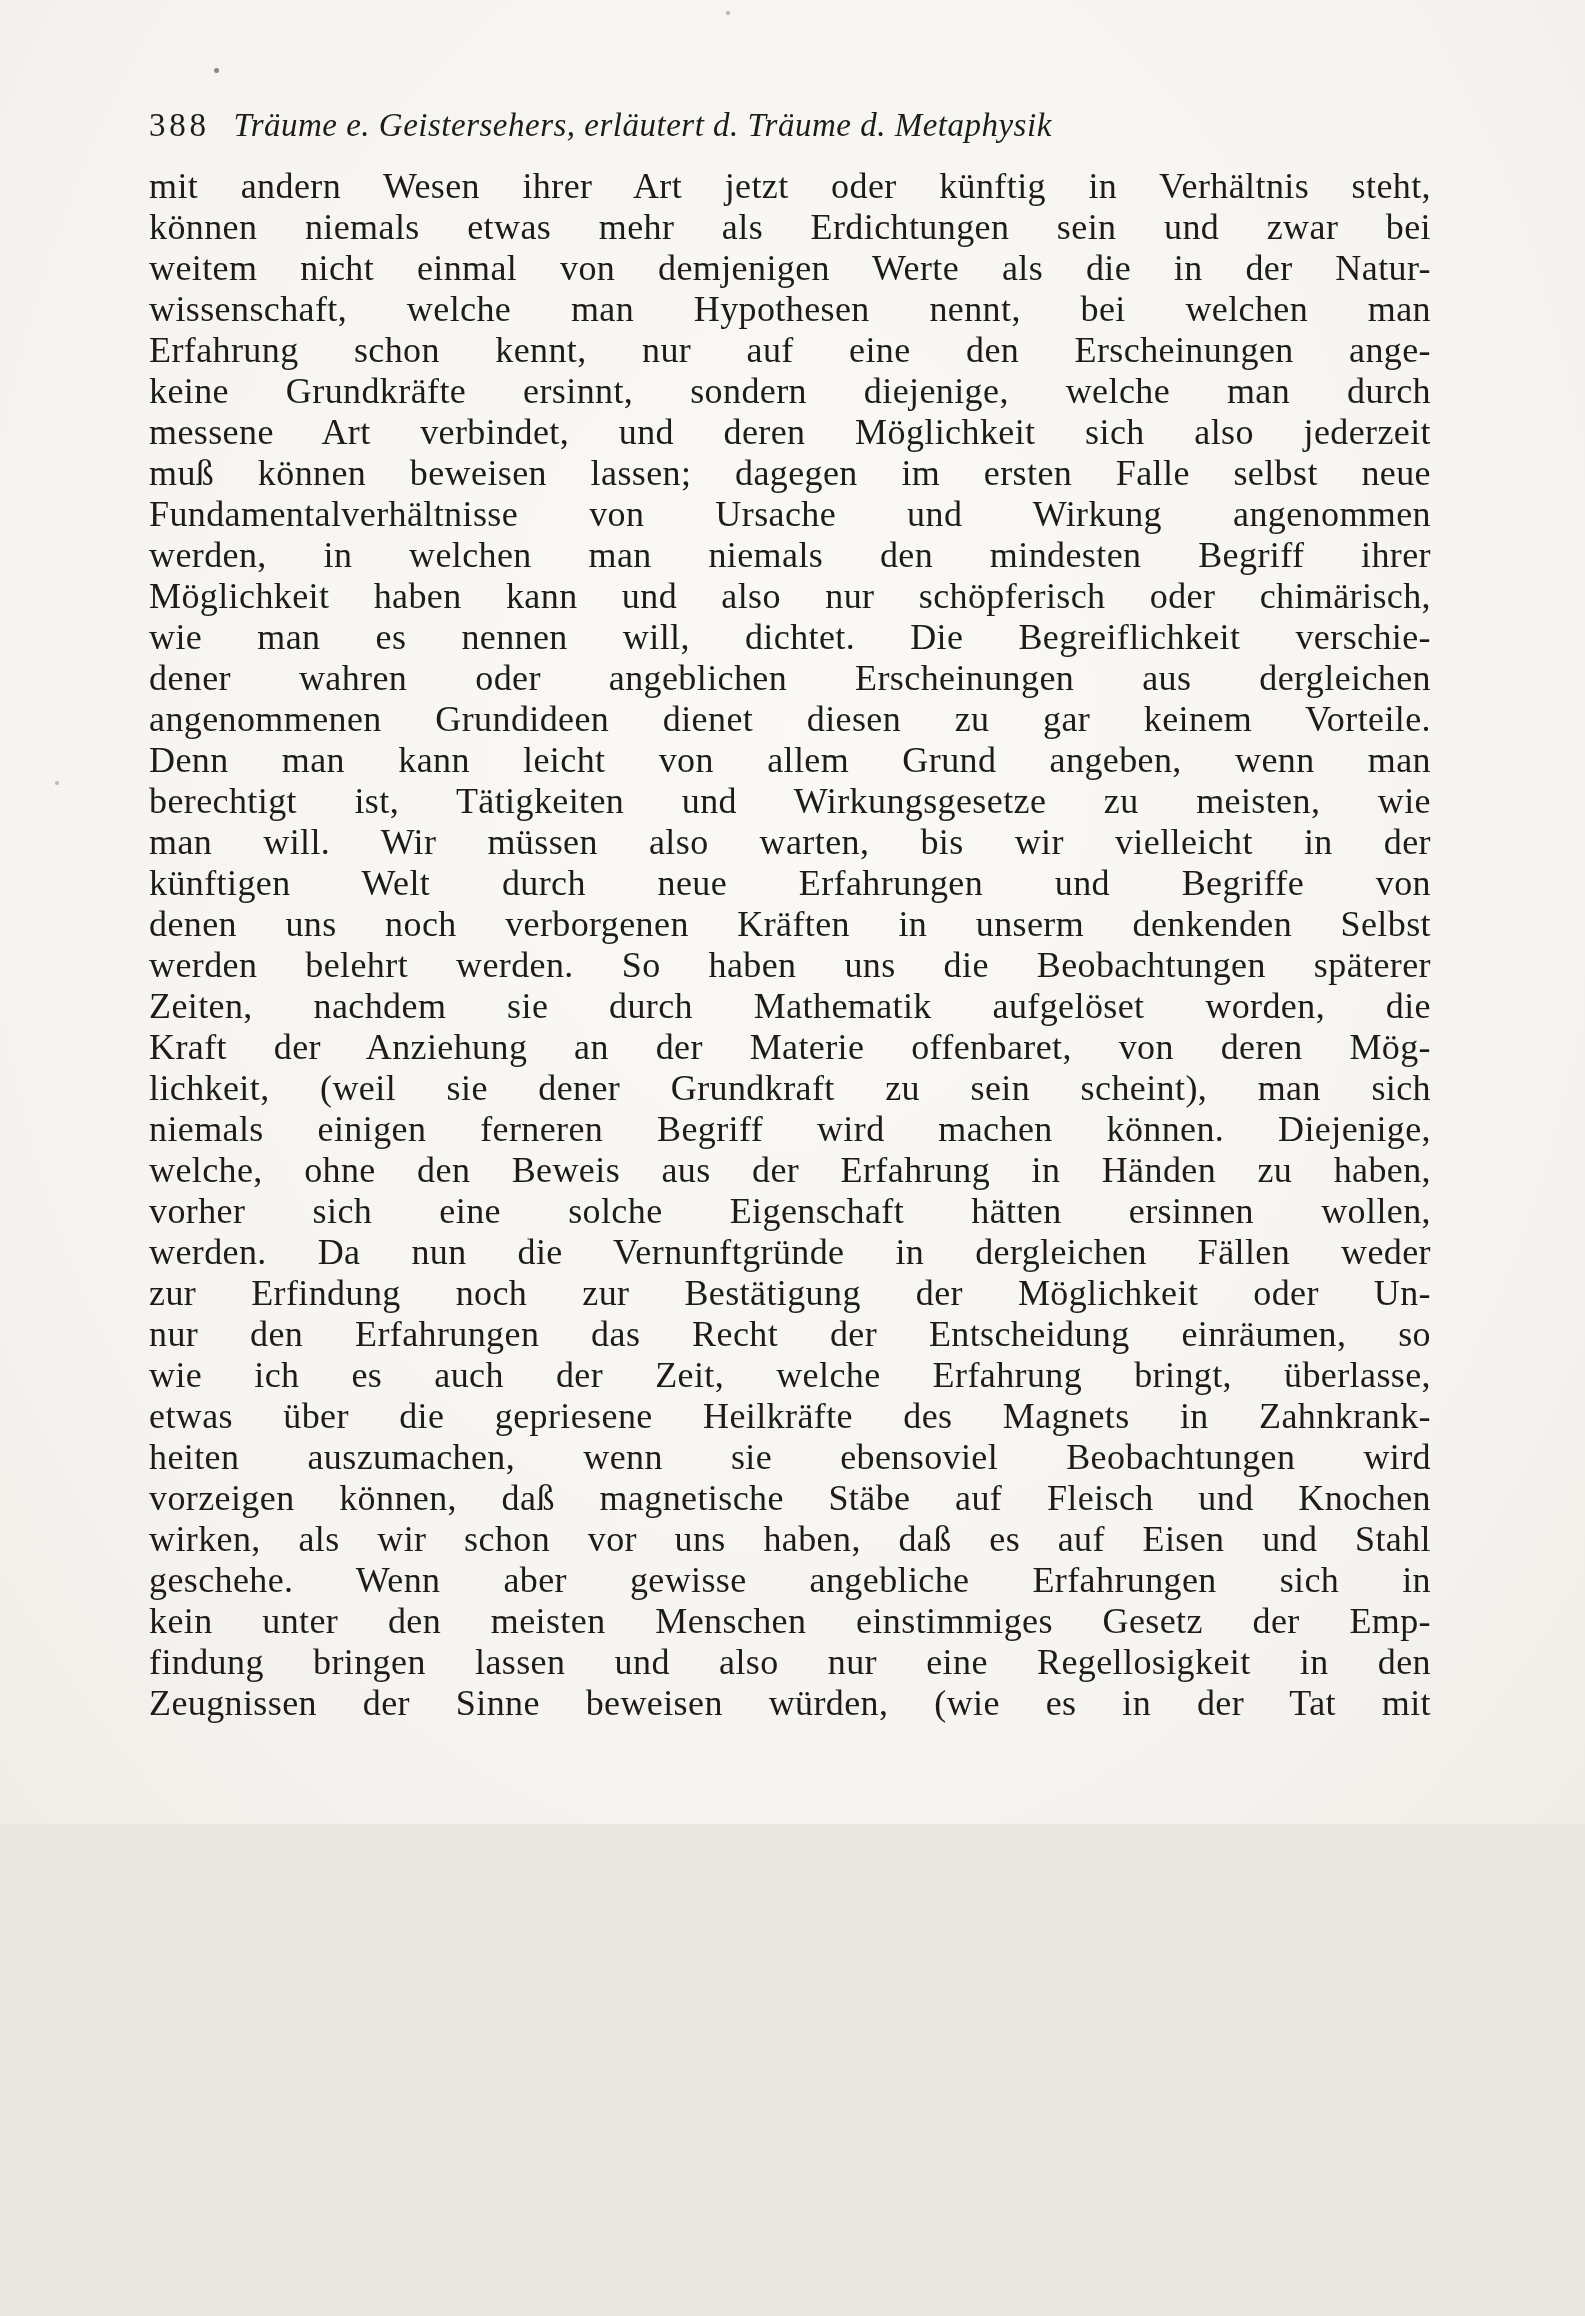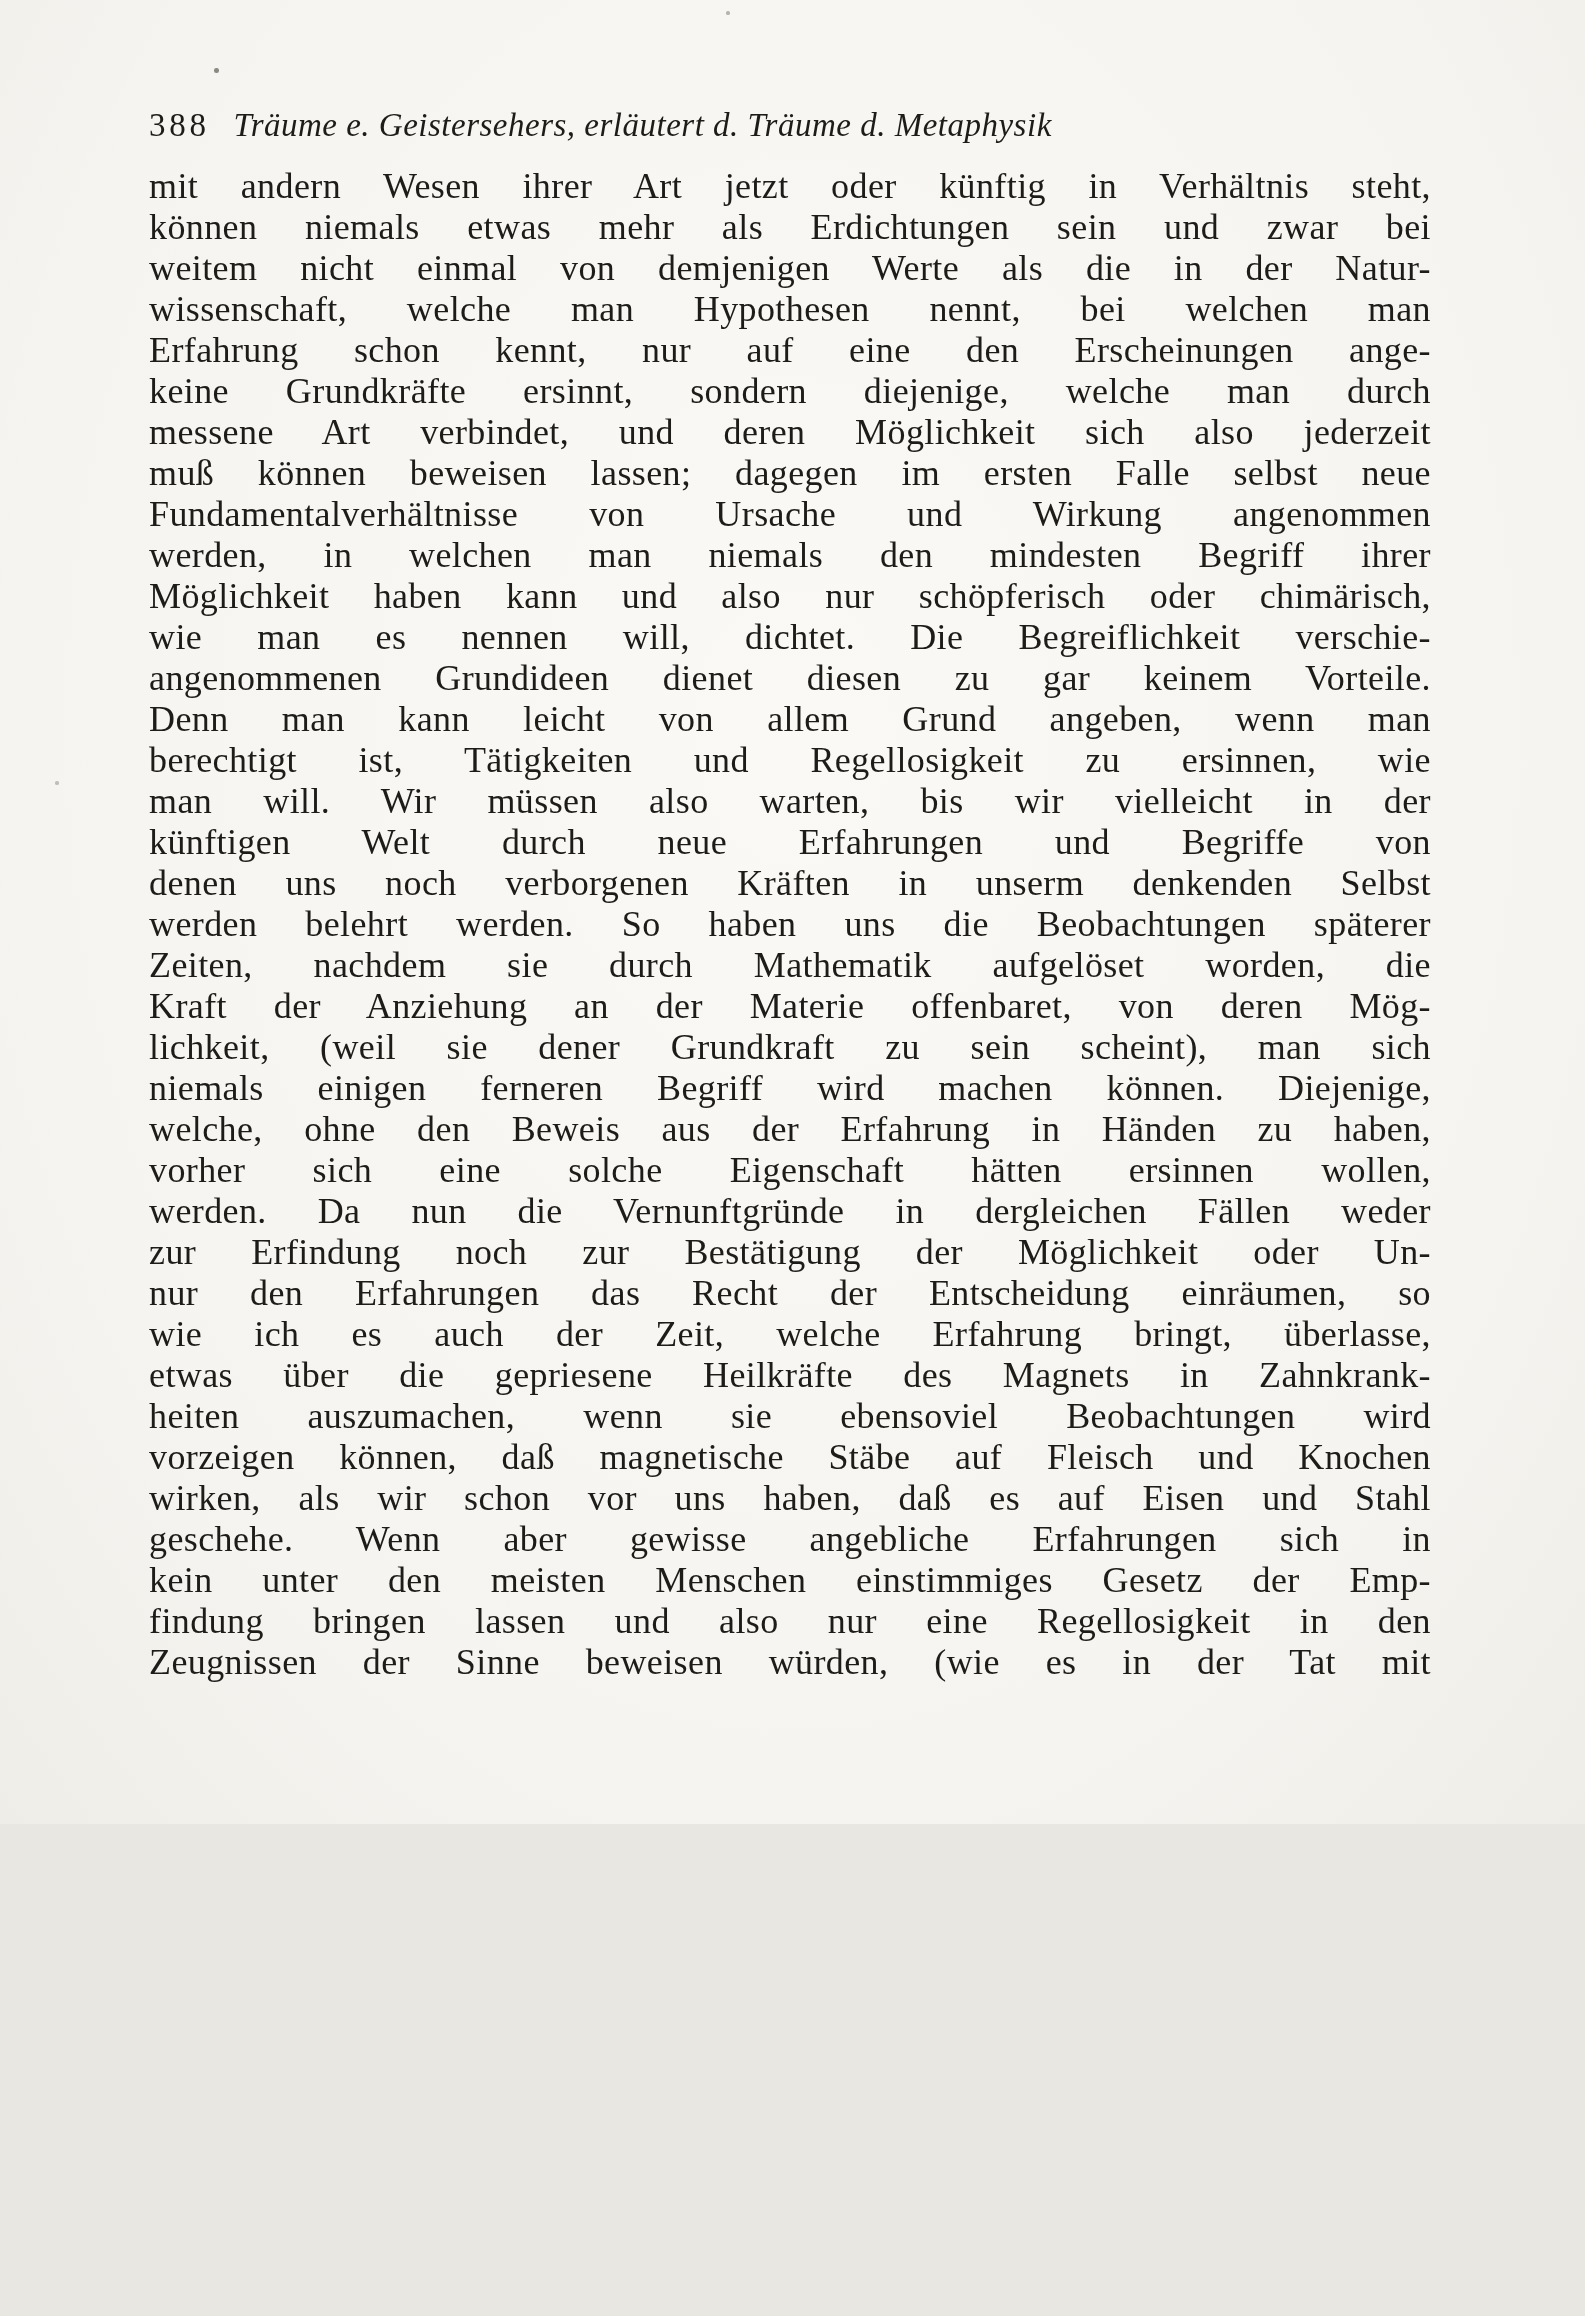--- a/index.html
+++ b/index.html
@@ -99,26 +99,27 @@
       <div class="text-line">muß können beweisen lassen; dagegen im ersten Falle selbst neue</div>
 
       <div class="text-line">Fundamentalverhältnisse von Ursache und Wirkung angenommen</div>
 
       <div class="text-line">werden, in welchen man niemals den mindesten Begriff ihrer</div>
 
       <div class="text-line">Möglichkeit haben kann und also nur schöpferisch oder chimärisch,</div>
 
       <div class="text-line">wie man es nennen will, dichtet. Die Begreiflichkeit verschie-</div>
 
+      <div class="text-line">dener wahren oder angeblichen Erscheinungen aus dergleichen</div>
 
       <div class="text-line">angenommenen Grundideen dienet diesen zu gar keinem Vorteile.</div>
 
       <div class="text-line">Denn man kann leicht von allem Grund angeben, wenn man</div>
 
-      <div class="text-line">berechtigt ist, Tätigkeiten und Regellosigkeit zu ersinnen, wie</div>
+      <div class="text-line">berechtigt ist, Tätigkeiten und Wirkungsgesetze zu meisten, wie</div>
 
       <div class="text-line">man will. Wir müssen also warten, bis wir vielleicht in der</div>
 
       <div class="text-line">künftigen Welt durch neue Erfahrungen und Begriffe von</div>
 
       <div class="text-line">denen uns noch verborgenen Kräften in unserm denkenden Selbst</div>
 
       <div class="text-line">werden belehrt werden. So haben uns die Beobachtungen späterer</div>
 
       <div class="text-line">Zeiten, nachdem sie durch Mathematik aufgelöset worden, die</div>

